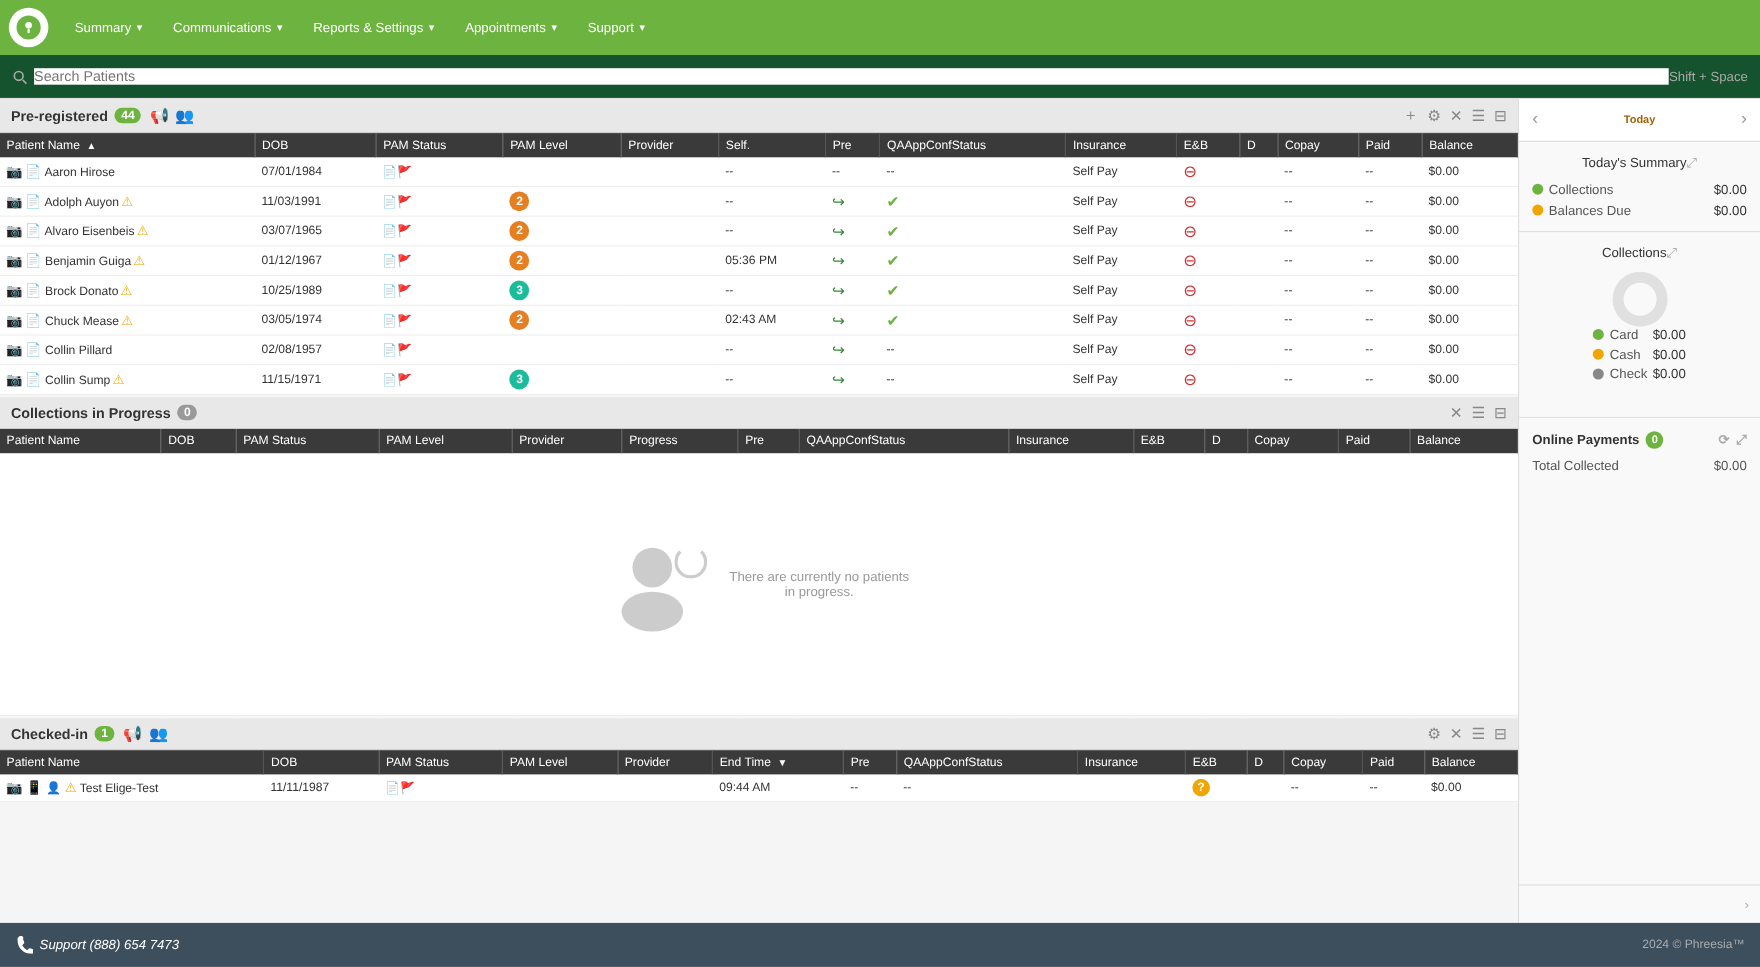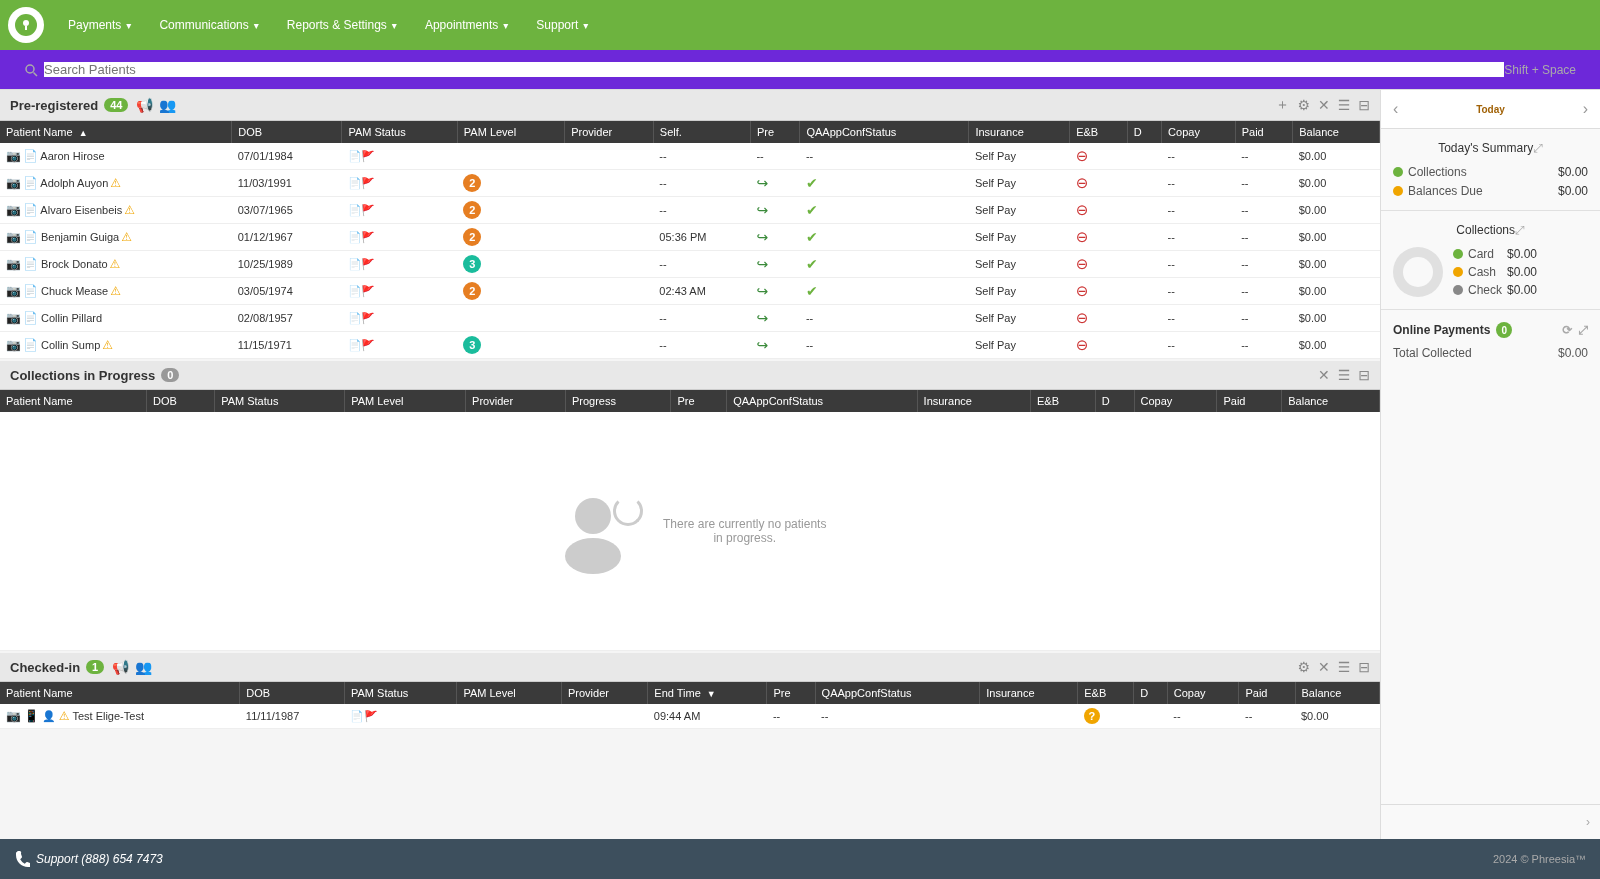--- a/index.html
+++ b/index.html
@@ -35,24 +35,24 @@
       display: flex; align-items: center;
       cursor: pointer;
       font-size: 13px;
       font-weight: 500;
       white-space: nowrap;
     }
     .nav-item .arrow { margin-left: 5px; font-size: 10px; }
 
     
     .search-bar {
-      background: #6d28d9;
+      background: #14532d;
       height: 40px;
       display: flex; align-items: center;
-      padding: 0 24px;
+      padding: 0 11px;
       border-bottom: 1px solid #ddd;
       flex-shrink: 0;
     }
     .search-bar input {
       border: none; outline: none; font-size: 13px; flex: 1; color: #666;
     }
     .search-hint { color: #aaa; font-size: 12px; }
 
     
     .main-content {
@@ -178,22 +178,23 @@
       font-weight: normal;
       color: #333;
       margin-bottom: 10px;
       display: flex; align-items: center; justify-content: center;
     }
     .summary-title .icon-expand { color: #aaa; font-size: 12px; }
 
     .chart-area {
       display: flex;
       align-items: center;
-      gap: 10px;
-      margin-bottom: 0;
+      gap: 0;
+      margin-bottom: 20px;
+      flex-direction: column;
     }
     .legend {
       display: flex; flex-direction: column; gap: 4px;
     }
     .legend-item {
       display: flex; align-items: center; gap: 5px;
       font-size: 11px; color: #555;
     }
     .legend-dot {
       width: 10px; height: 10px; border-radius: 50%;
@@ -258,21 +259,21 @@
 <nav class="top-nav">
   <div class="nav-logo">
     <div class="nav-logo-inner">
       <svg width="14" height="14" viewBox="0 0 14 14" fill="white">
         <circle cx="7" cy="5" r="3"></circle>
         <rect x="6" y="8" width="2" height="4"></rect>
       </svg>
     </div>
   </div>
   <div class="nav-item">
-    <span>Payments</span>
+    <span>Summary</span>
     <span class="arrow">▾</span>
   </div>
   <div class="nav-item">
     <span>Communications</span>
     <span class="arrow">▾</span>
   </div>
   <div class="nav-item">
     <span>Reports &amp; Settings</span>
     <span class="arrow">▾</span>
   </div>

